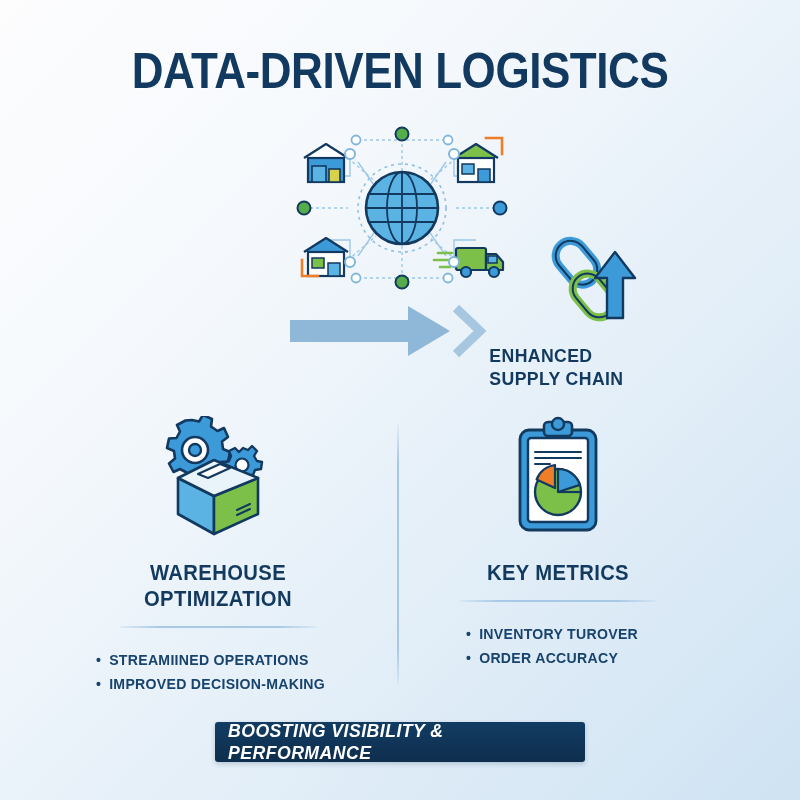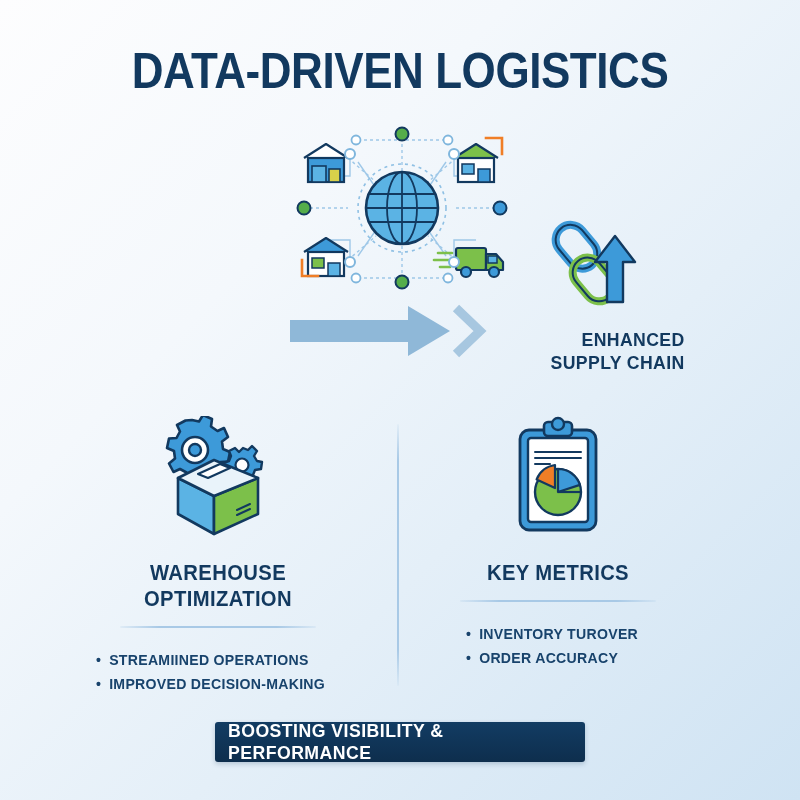--- a/index.html
+++ b/index.html
@@ -49,23 +49,23 @@
   .node-left {
     position: absolute;
     left: 128px;
     top: 228px;
     width: 200px;
     text-align: center;
   }
   .node-right {
     position: absolute;
     left: 482px;
-    top: 212px;
+    top: 228px;
     width: 210px;
-    text-align: right;
+    text-align: left;
   }
   .node-icon {
     height: 108px;
     display: flex;
     align-items: center;
     justify-content: center;
   }
   .node-label {
     margin-top: 8px;
     font-size: 19px;
@@ -160,20 +160,21 @@
     left: 215px;
     top: 722px;
     width: 370px;
     height: 40px;
     background: linear-gradient(180deg, #123c63 0%, #0e2e4d 100%);
     border-radius: 3px;
     box-shadow: 0 2px 5px rgba(20,55,90,0.22);
     display: flex;
     align-items: center;
     justify-content: center;
+    font-style: italic;
   }
   .banner-text {
     color: #ffffff;
     font-size: 19px;
     font-weight: 700;
     letter-spacing: 0.5px;
     font-family: "Liberation Sans Narrow", "Liberation Sans", sans-serif;
     transform: scaleX(0.93);
   }
 </style>

